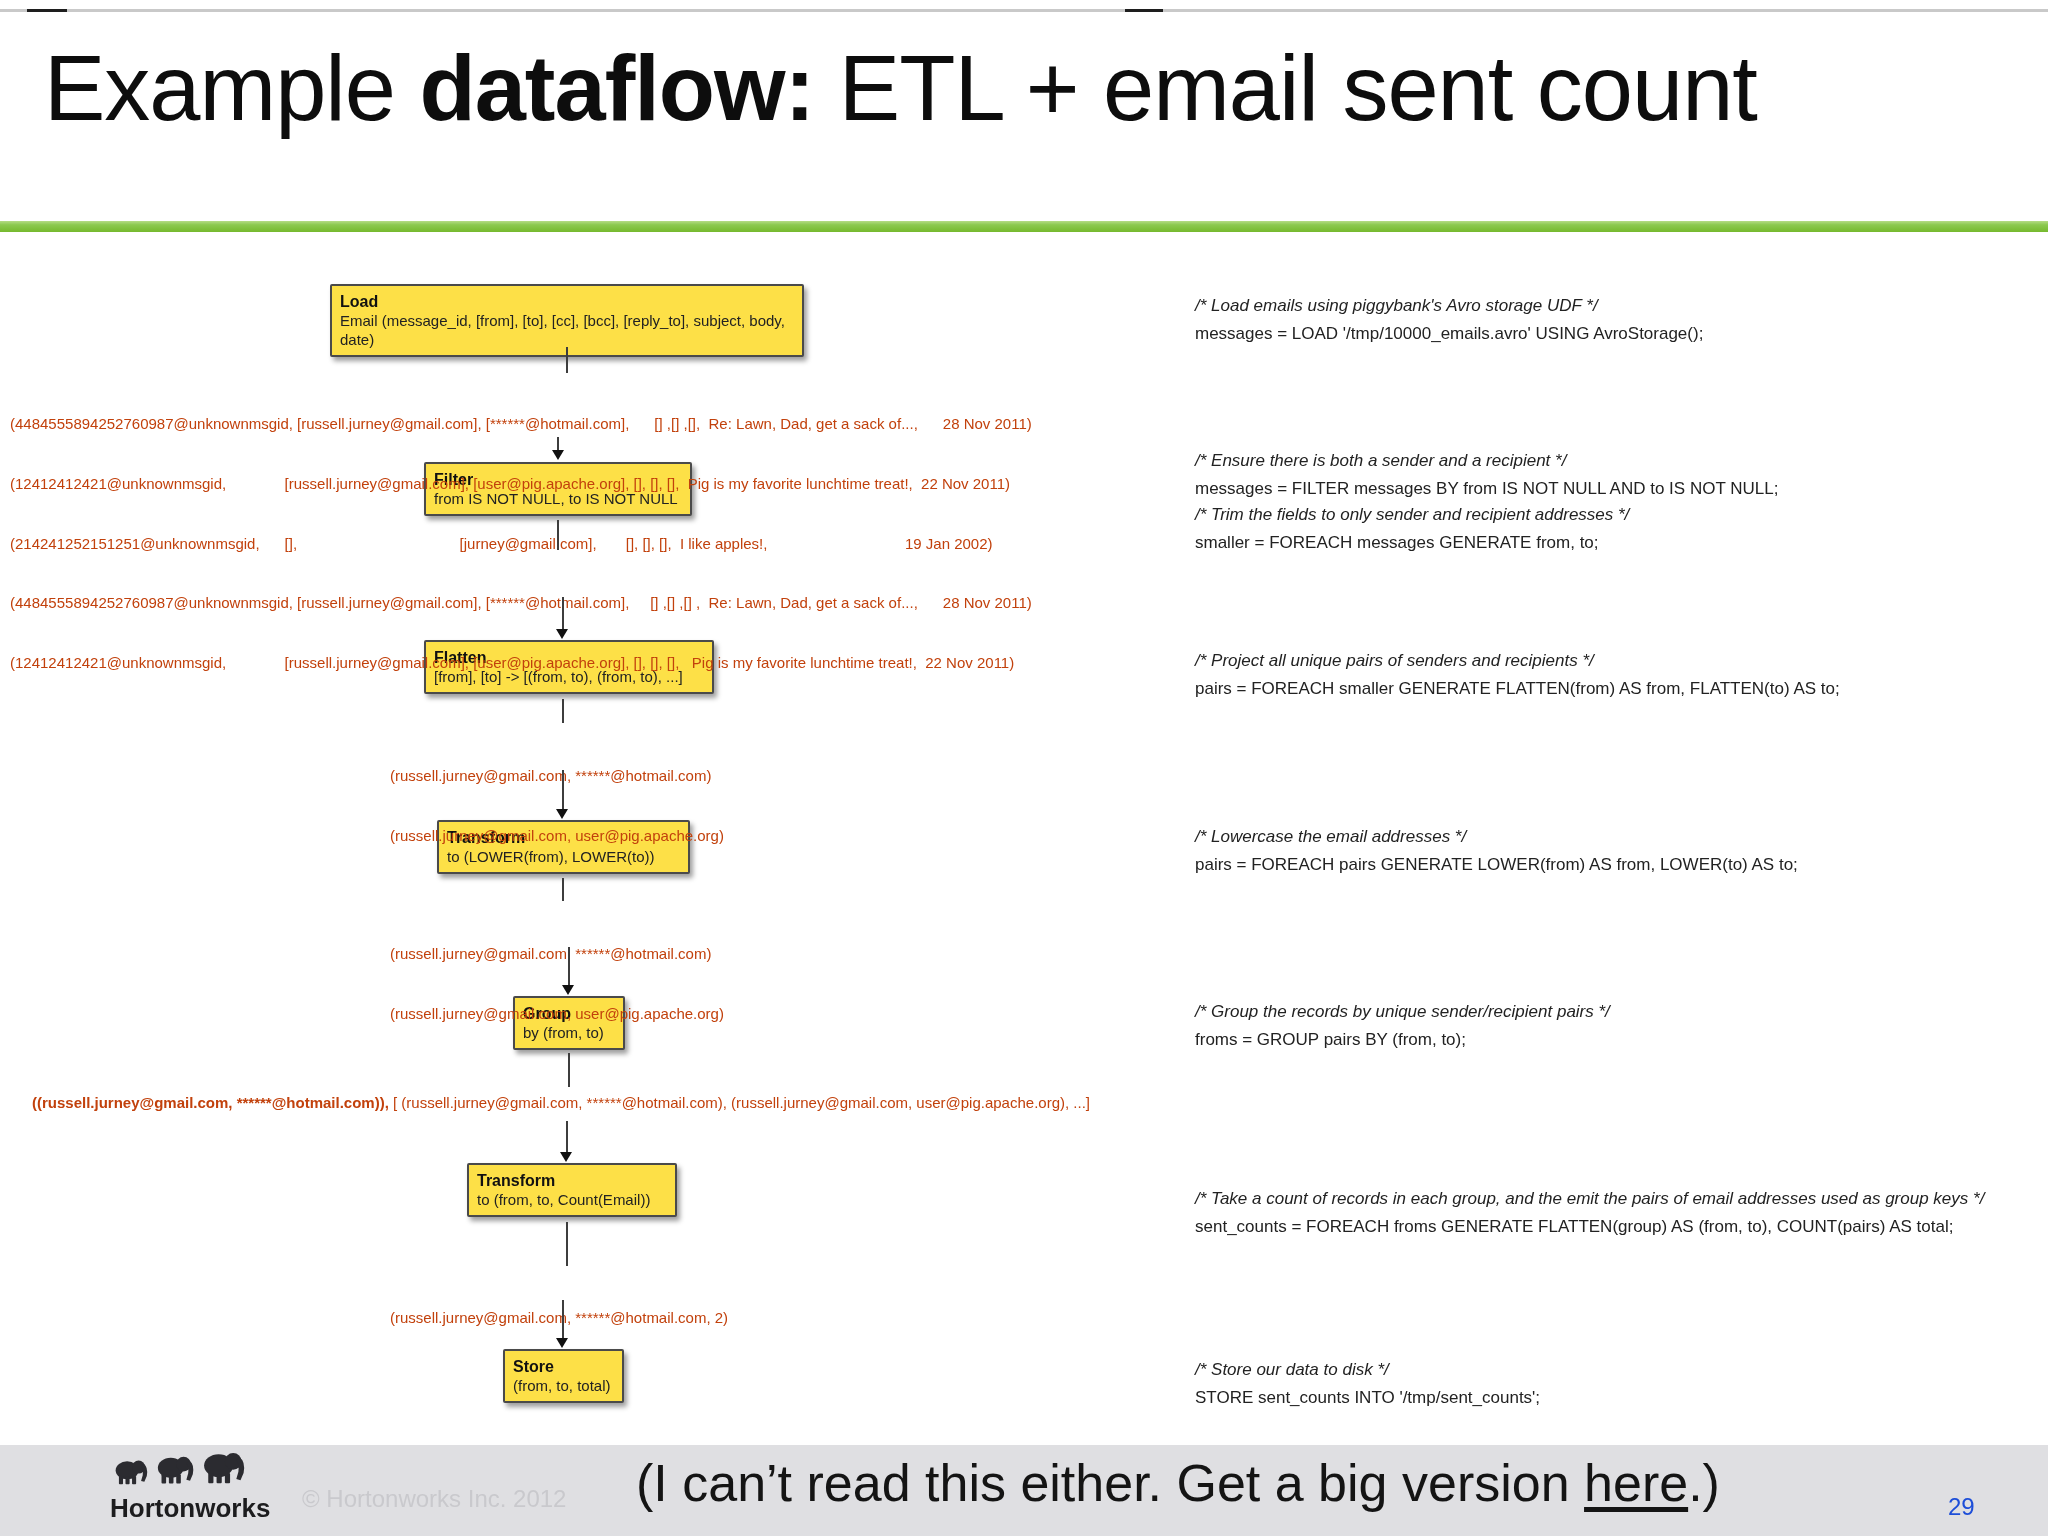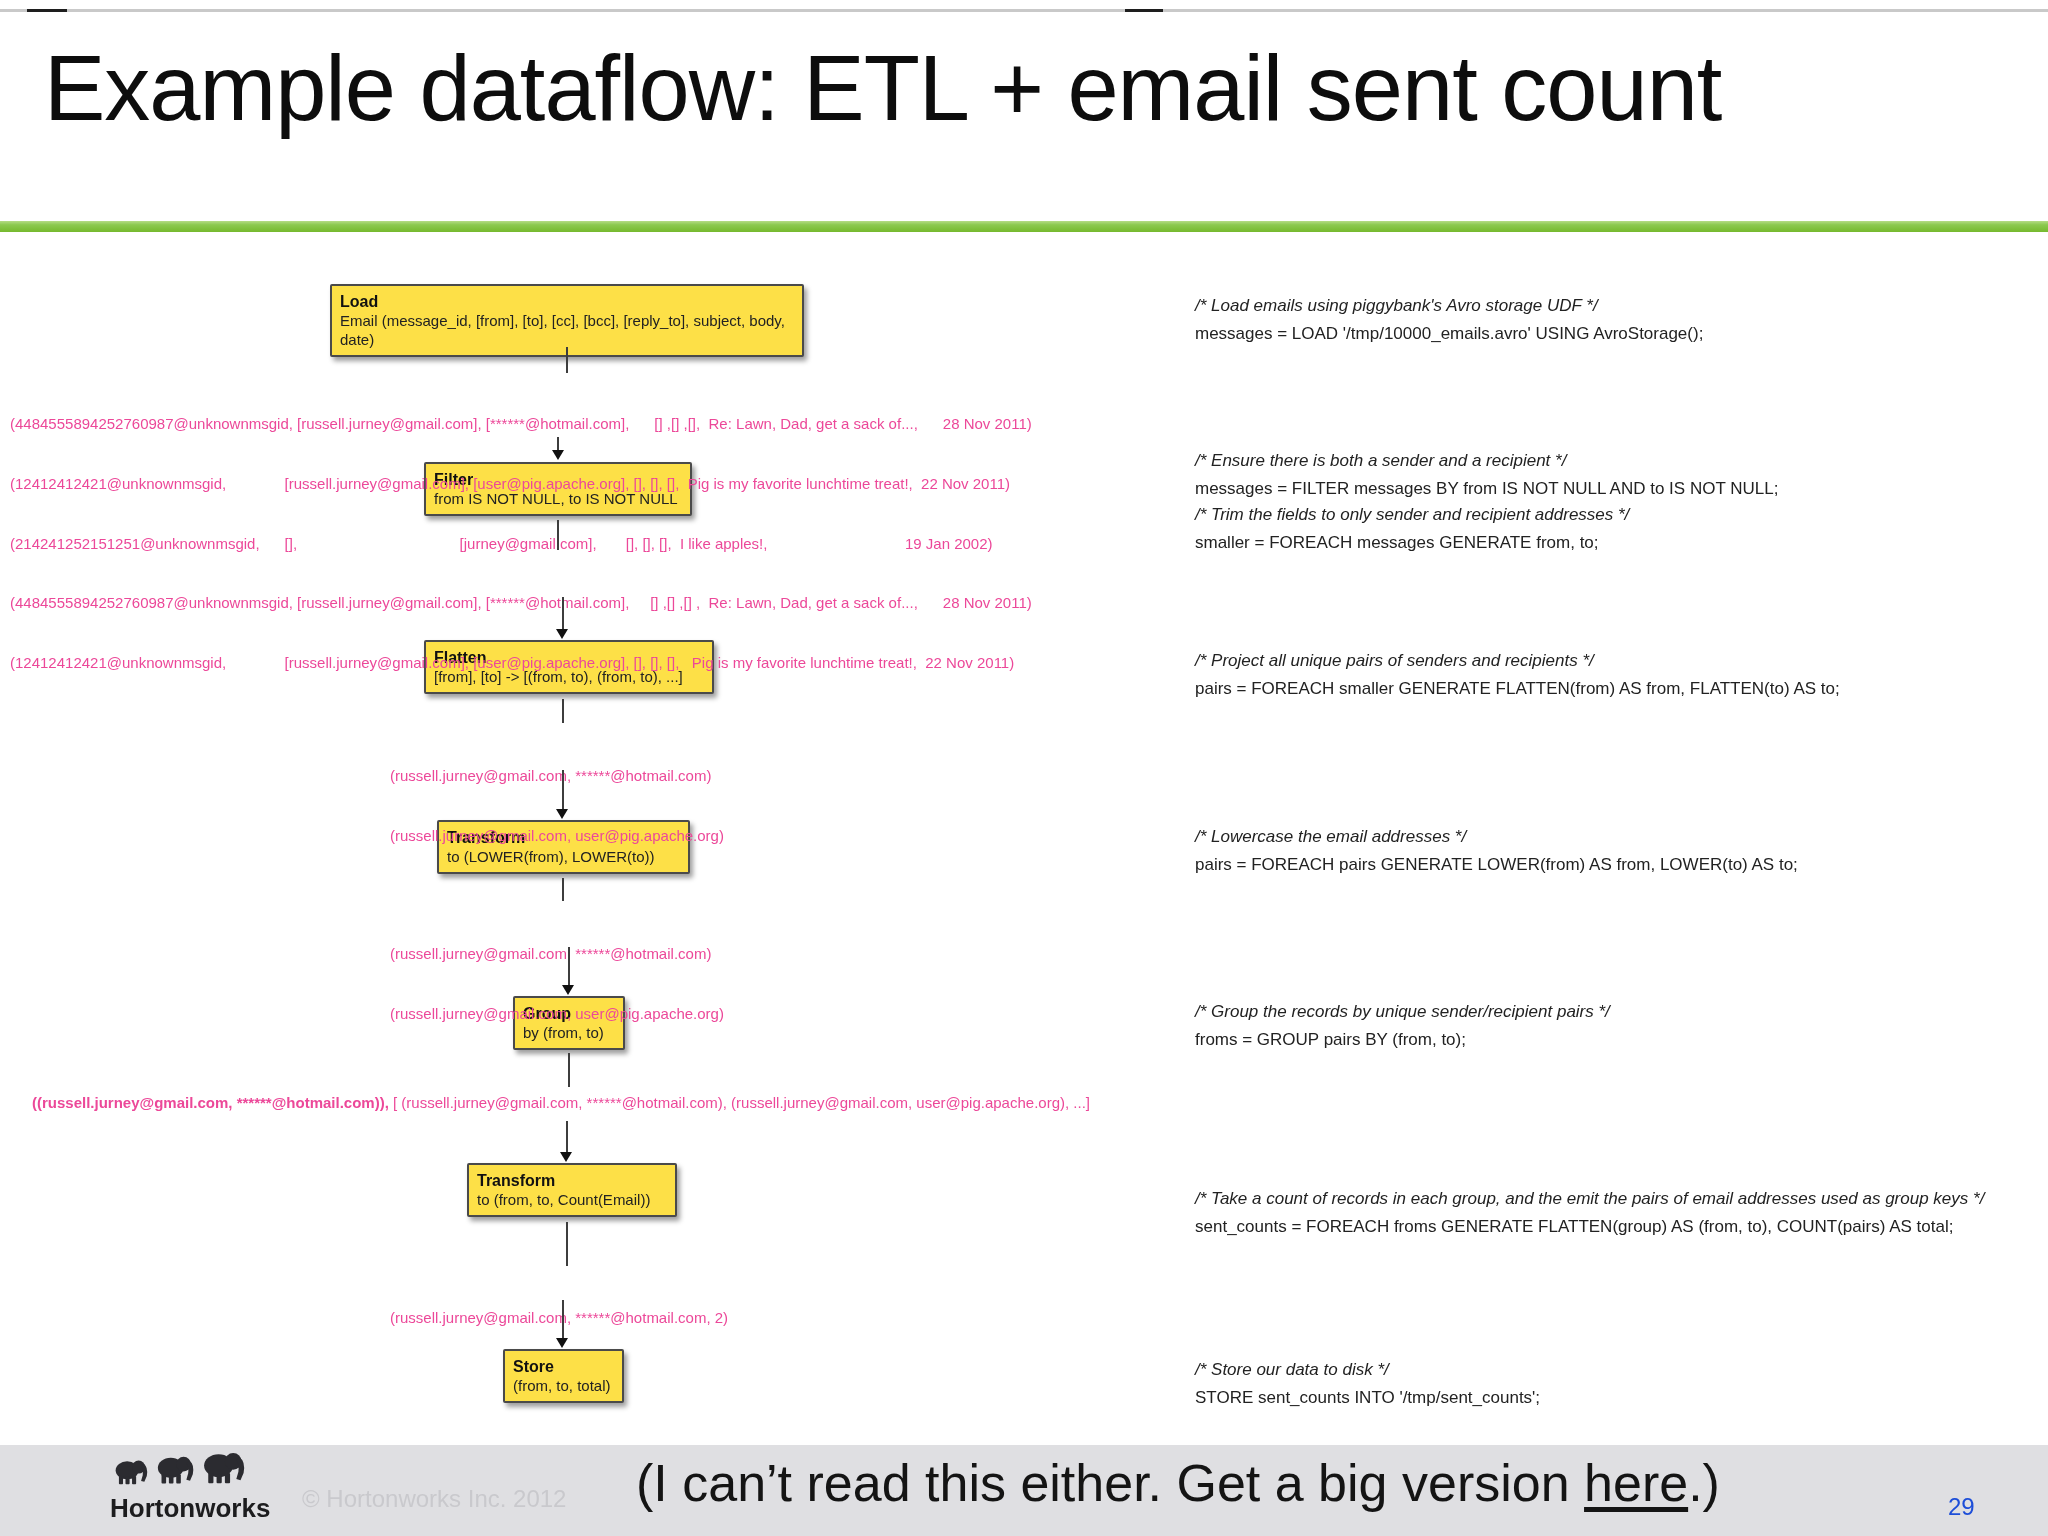--- a/index.html
+++ b/index.html
@@ -5,31 +5,31 @@
   html,body{margin:0;padding:0;background:#fff;}
   .slide{position:relative;width:2048px;height:1536px;background:#ffffff;overflow:hidden;
          font-family:"Liberation Sans",sans-serif;color:#1a1a1a;}
   
   .topline{position:absolute;left:0;top:9px;width:2048px;height:3px;background:#c9c9c9;}
   .topline .seg1{position:absolute;left:27px;top:0;width:40px;height:3px;background:#1e1e1e;}
   .topline .seg2{position:absolute;left:1125px;top:0;width:38px;height:3px;background:#1e1e1e;}
   
   .title{position:absolute;left:44px;top:36px;margin:0;font-size:92px;font-weight:400;
          letter-spacing:-1px;color:#0d0d0d;white-space:nowrap;}
-  .title b{font-weight:400;}
+  .title b{font-weight:700;}
   
   .divider{position:absolute;left:0;top:221px;width:2048px;height:11px;
            background:linear-gradient(to bottom,#b5dc85 0%,#8cc94f 35%,#76b92e 100%);}
   
   .box{position:absolute;background:#fde047;border:2px solid #4a4a4a;border-radius:2px;
        box-shadow:3px 4px 5px rgba(0,0,0,0.38);padding:6px 8px;box-sizing:border-box;}
   .bt{font-weight:700;font-size:16px;line-height:19px;color:#111;}
   .bb{font-size:15px;line-height:19px;color:#222;}
   
-  .dl{position:absolute;font-size:15px;line-height:20px;color:#ec4899;white-space:pre;}
+  .dl{position:absolute;font-size:15px;line-height:20px;color:#c2410c;white-space:pre;}
   .dl .key{font-weight:700;margin-left:26px;}
   
   .vl{position:absolute;width:2px;background:#3d3d3d;}
   .ah{position:absolute;width:0;height:0;border-left:6px solid transparent;
       border-right:6px solid transparent;border-top:10px solid #111;}
   
   .cp{position:absolute;font-size:17px;line-height:25px;white-space:nowrap;color:#222;}
   .cc{font-style:italic;}
   .ck{font-style:normal;margin-top:3px;}
   

